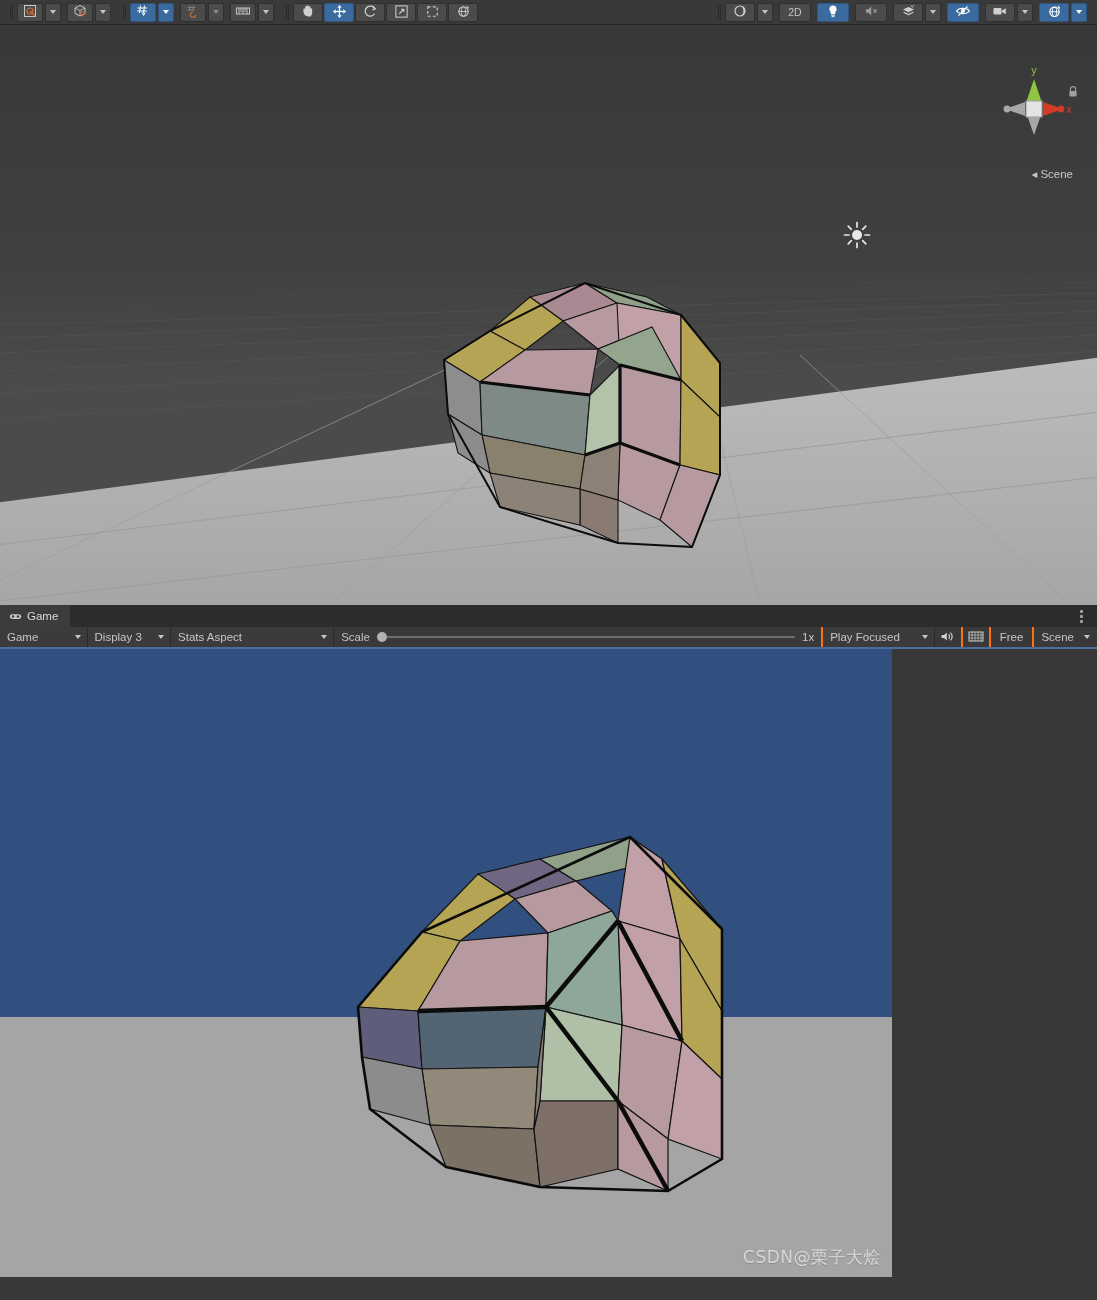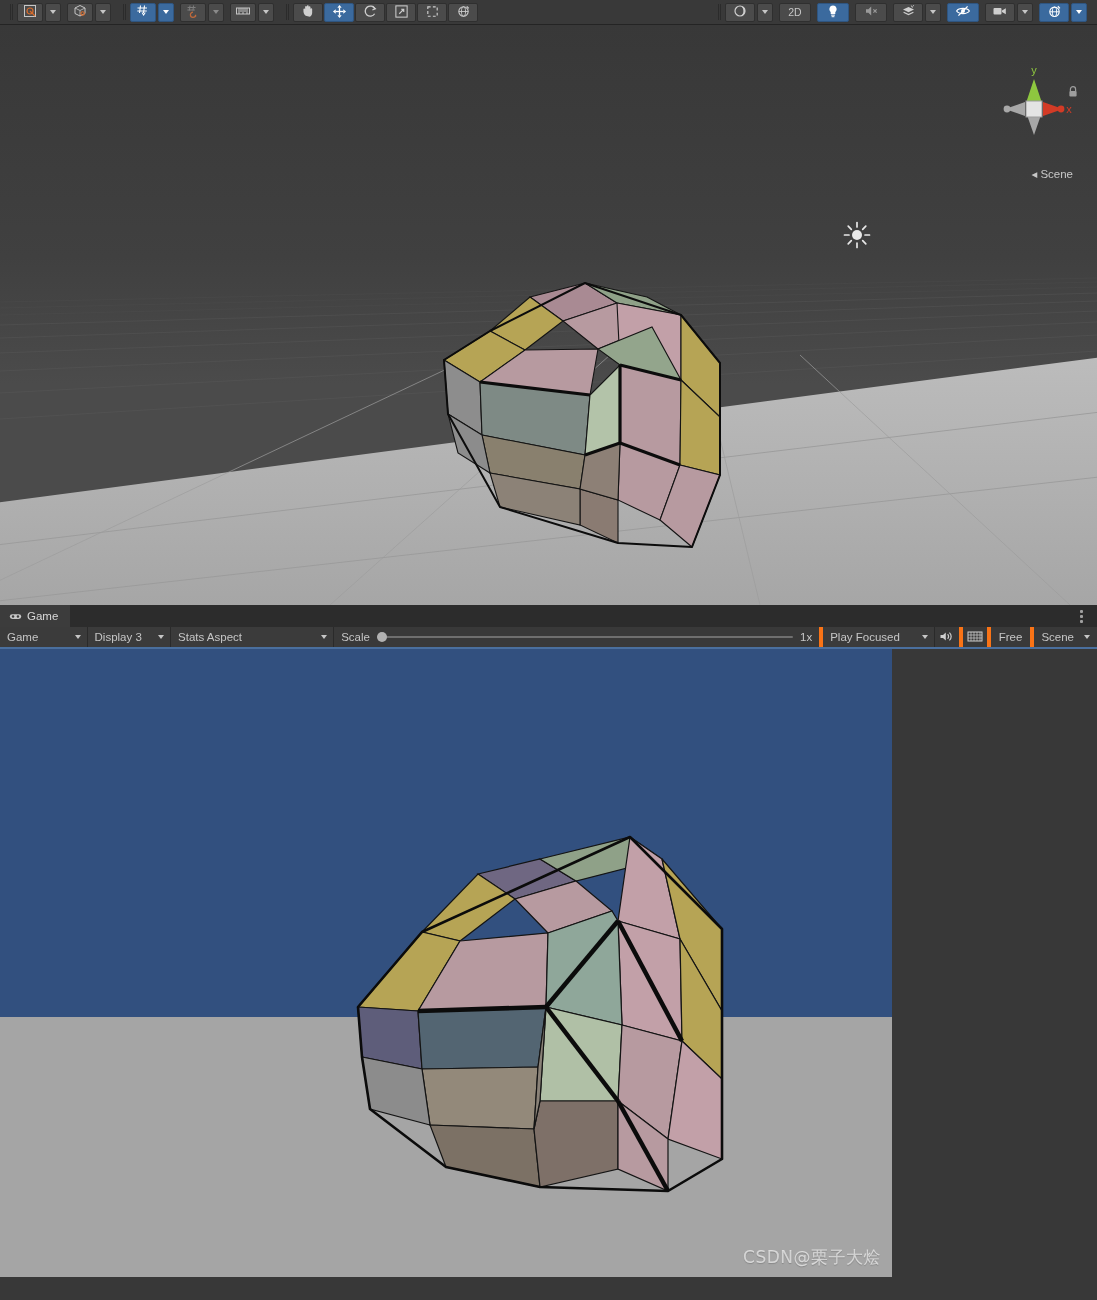--- a/index.html
+++ b/index.html
@@ -80,21 +80,21 @@
   .game-bar {
     height: 22px; background: #393939; display: flex; align-items: stretch;
     border-bottom: 2px solid #4a6f9e; font-size: 11.5px; color: #c6c6c6;
   }
   .gfield {
     display: flex; align-items: center; justify-content: space-between;
     background: #3b3b3b; border-right: 1px solid #2a2a2a;
     padding: 0 6px 0 7px; gap: 8px;
   }
   .gplain { display: flex; align-items: center; padding: 0 7px;
-            border-right: 4px solid #f97316; gap: 7px; }
+            border-right: 2px solid #f97316; gap: 7px; }
   .slider-track { position: relative; height: 2px; background: #6f6f6f; flex: 1 1 auto;
                   border-radius: 1px; }
   .slider-knob { position: absolute; left: 0; top: -4px; width: 10px; height: 10px;
                  border-radius: 50%; background: #b2b2b2; }
 
   
   .axis-gizmo { position: absolute; right: 24px; top: 38px; width: 78px; height: 118px; }
   .persp-label { position: absolute; right: 24px; top: 142px; font-size: 11.5px; color: #c8c8c8; }
   .lock-icon { position: absolute; right: 18px; top: 60px; }
   .light-gizmo { position: absolute; left: 843px; top: 196px; width: 28px; height: 28px; }

